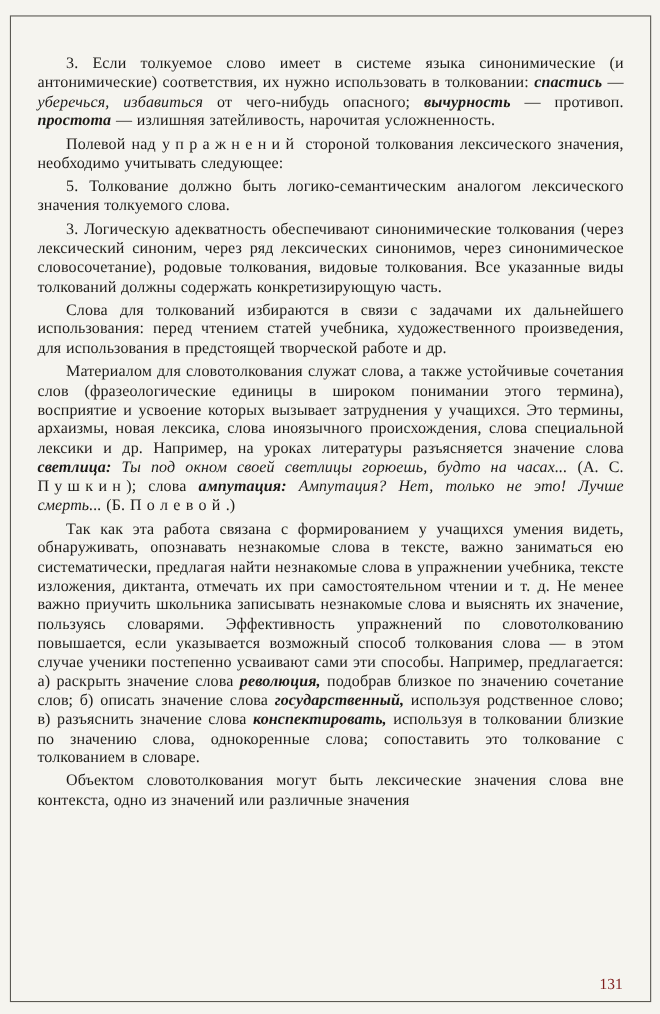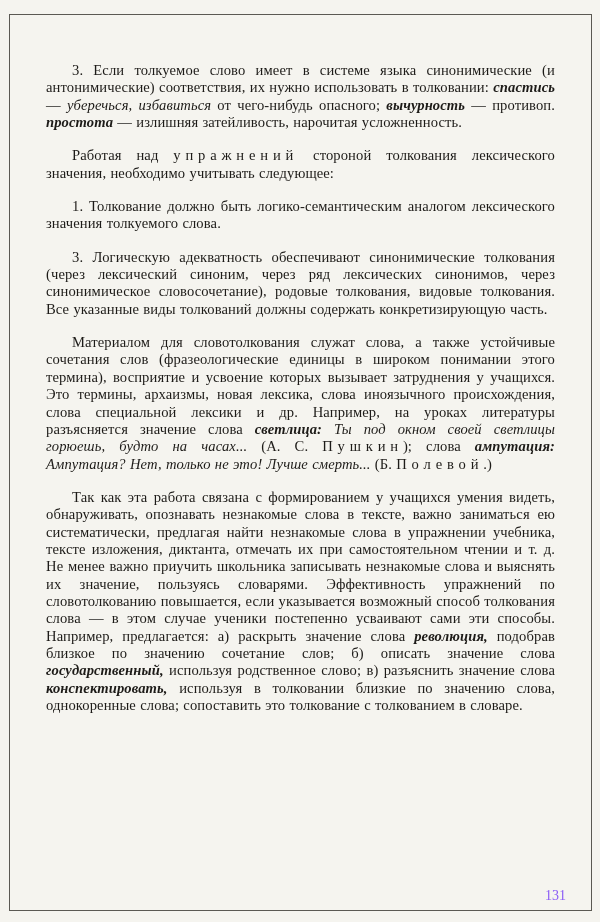--- a/index.html
+++ b/index.html
@@ -17,46 +17,48 @@
     position:absolute;
     left:9px; top:14px; right:8px; bottom:11px;
     border:1px solid #5b5953;
     pointer-events:none;
   }
   .content {
     position:absolute;
     left:30px; right:29px; top:46px;
   }
   .para {
-    margin:16px;
+    margin:4px;
     text-align:justify;
     text-indent:26px;
     font-size:14.6px;
     line-height:17.35px;
     letter-spacing:0.1px;
     word-spacing:0.5px;
   }
   .seg-normal { }
   .seg-italic { font-style:italic; }
   .seg-bolditalic { font-style:italic; font-weight:bold; }
   .seg-spaced { letter-spacing:0.33em; }
   .page-number {
     position:absolute;
     right:34px; bottom:18px;
     font-size:14px;
-    color:#8b5cf6;
+    color:#7f1d1d;
   }
 </style>
 </head>
 <body>
 
 <div class="page">
   <div class="frame"></div>
   <div class="content">
       <p class="para"><span class="seg-normal">3. Если толкуемое слово имеет в системе языка синонимические (и антонимические) соответствия, их нужно использовать в толковании: </span><span class="seg-bolditalic">спастись</span><span class="seg-normal"> — </span><span class="seg-italic">уберечься, избавиться</span><span class="seg-normal"> от чего-нибудь опасного; </span><span class="seg-bolditalic">вычурность</span><span class="seg-normal"> — противоп. </span><span class="seg-bolditalic">простота</span><span class="seg-normal"> — излишняя затейливость, нарочитая усложненность.</span></p>
-      <p class="para"><span class="seg-normal">Работая над </span><span class="seg-spaced">упражнений</span><span class="seg-normal"> стороной толкования лексического значения, необходимо учитывать следующее:</span></p>
-      <p class="para"><span class="seg-normal">1. Толкование должно быть логико-семантическим аналогом лексического значения толкуемого слова.</span></p>
+      <p class="para"><span class="seg-normal">Полевой над </span><span class="seg-spaced">упражнений</span><span class="seg-normal"> стороной толкования лексического значения, необходимо учитывать следующее:</span></p>
+      <p class="para"><span class="seg-normal">5. Толкование должно быть логико-семантическим аналогом лексического значения толкуемого слова.</span></p>
       <p class="para"><span class="seg-normal">3. Логическую адекватность обеспечивают синонимические толкования (через лексический синоним, через ряд лексических синонимов, через синонимическое словосочетание), родовые толкования, видовые толкования. Все указанные виды толкований должны содержать конкретизирующую часть.</span></p>
+      <p class="para"><span class="seg-normal">Слова для толкований избираются в связи с задачами их дальнейшего использования: перед чтением статей учебника, художественного произведения, для использования в предстоящей творческой работе и др.</span></p>
       <p class="para"><span class="seg-normal">Материалом для словотолкования служат слова, а также устойчивые сочетания слов (фразеологические единицы в широком понимании этого термина), восприятие и усвоение которых вызывает затруднения у учащихся. Это термины, архаизмы, новая лексика, слова иноязычного происхождения, слова специальной лексики и др. Например, на уроках литературы разъясняется значение слова </span><span class="seg-bolditalic">светлица:</span><span class="seg-italic"> Ты под окном своей светлицы горюешь, будто на часах...</span><span class="seg-normal"> (А. С. </span><span class="seg-spaced">Пушкин</span><span class="seg-normal">); слова </span><span class="seg-bolditalic">ампутация:</span><span class="seg-italic"> Ампутация? Нет, только не это! Лучше смерть...</span><span class="seg-normal"> (Б. </span><span class="seg-spaced">Полевой</span><span class="seg-normal">.)</span></p>
       <p class="para"><span class="seg-normal">Так как эта работа связана с формированием у учащихся умения видеть, обнаруживать, опознавать незнакомые слова в тексте, важно заниматься ею систематически, предлагая найти незнакомые слова в упражнении учебника, тексте изложения, диктанта, отмечать их при самостоятельном чтении и т. д. Не менее важно приучить школьника записывать незнакомые слова и выяснять их значение, пользуясь словарями. Эффективность упражнений по словотолкованию повышается, если указывается возможный способ толкования слова — в этом случае ученики постепенно усваивают сами эти способы. Например, предлагается: а) раскрыть значение слова </span><span class="seg-bolditalic">революция,</span><span class="seg-normal"> подобрав близкое по значению сочетание слов; б) описать значение слова </span><span class="seg-bolditalic">государственный,</span><span class="seg-normal"> используя родственное слово; в) разъяснить значение слова </span><span class="seg-bolditalic">конспектировать,</span><span class="seg-normal"> используя в толковании близкие по значению слова, однокоренные слова; сопоставить это толкование с толкованием в словаре.</span></p>
+      <p class="para"><span class="seg-normal">Объектом словотолкования могут быть лексические значения слова вне контекста, одно из значений или различные значения</span></p>
     </div>
   <div class="page-number">131</div>
 </div>
 
 </body></html>

